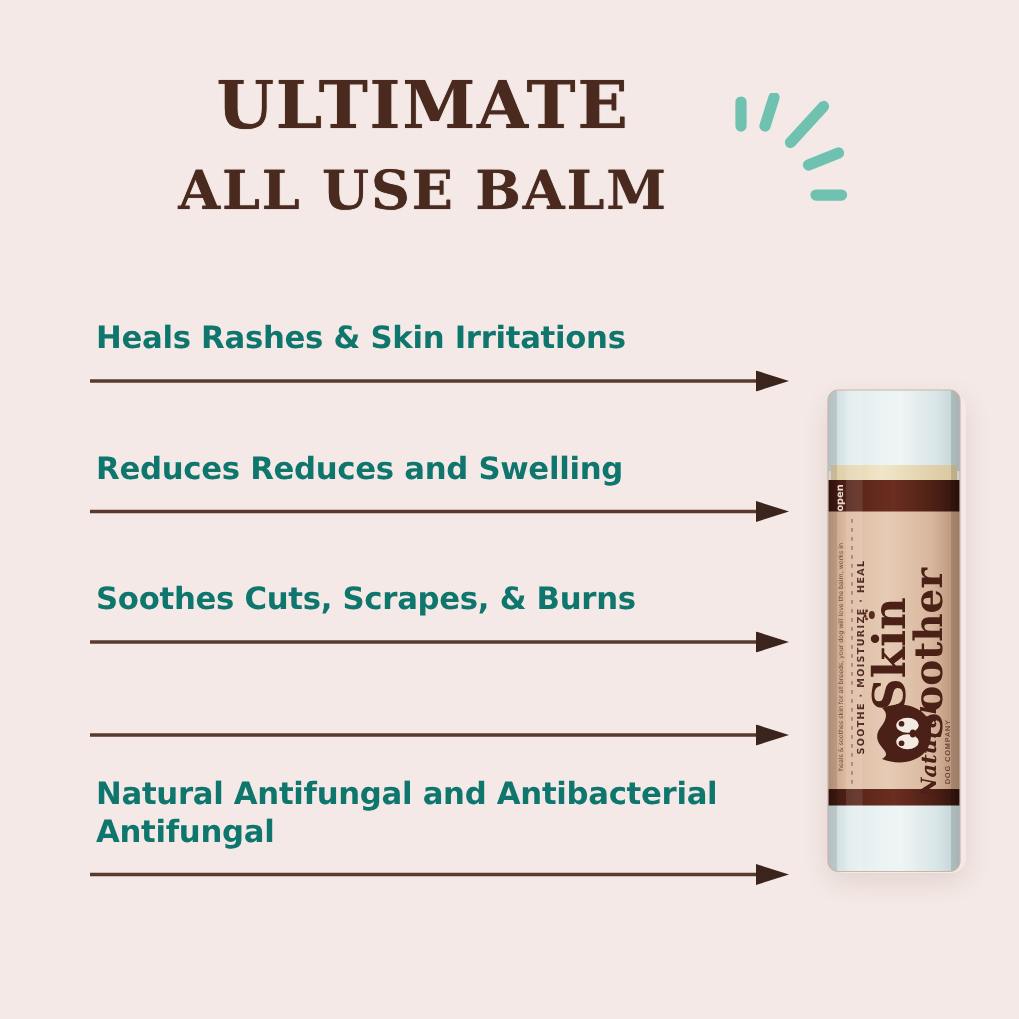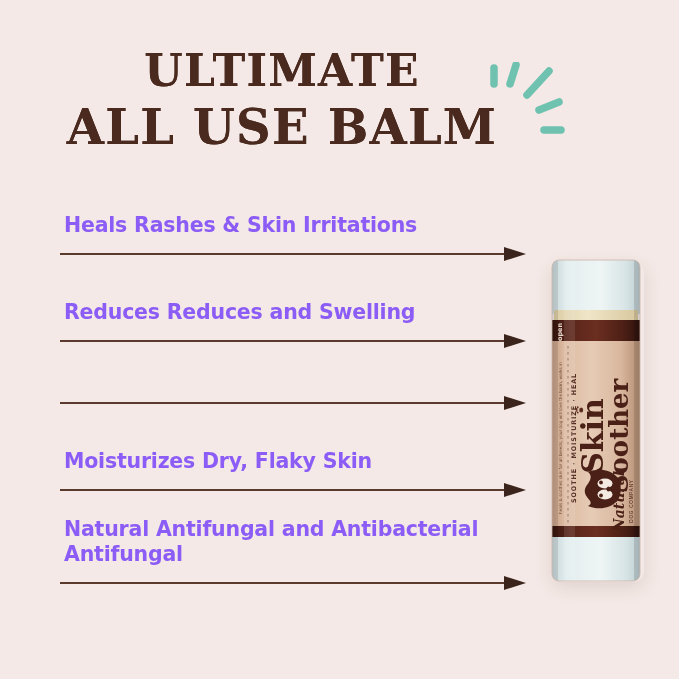--- a/index.html
+++ b/index.html
@@ -33,21 +33,21 @@
     font-family: "DejaVu Serif", "Liberation Serif", serif;
     font-weight: bold;
     font-size: 44px;
     letter-spacing: 1.2px;
     color: #4A2A1E;
     line-height: 57px;
     white-space: nowrap;
     text-shadow: 0 0 0.5px #4A2A1E;
   }
   .title-line.l2 {
-    font-size: 48px;
+    font-size: 36px;
   }
 
   
   .burst {
     position: absolute;
     left: 487px;
     top: 62px;
     width: 84px;
     height: 80px;
     pointer-events: none;
@@ -61,21 +61,21 @@
     width: 470px;
   }
   .bullet-row {
     position: relative;
   }
   .bullet-text {
     font-family: "DejaVu Sans", "Liberation Sans", sans-serif;
     font-weight: bold;
     font-size: 20.5px;
     line-height: 25px;
-    color: #8b5cf6;
+    color: #0f766e;
     letter-spacing: -0.2px;
     margin: 0;
     padding: 0 0 0 4px;
   }
   .bullet-arrow {
     display: block;
     margin-top: 9px;
     width: 466px;
     height: 14px;
   }
@@ -150,29 +150,29 @@
     <div class="bullet-row">
       <p class="bullet-text">Reduces Reduces and Swelling</p>
       <svg class="bullet-arrow" viewBox="0 0 466 14">
         <line x1="0" y1="7" x2="446" y2="7" stroke="#5A3A2C" stroke-width="2.2"></line>
         <path d="M444 0 L466 7 L444 14 Z" fill="#3B241B"></path>
       </svg>
     </div>
     <div class="gap-2"></div>
 
     <div class="bullet-row">
+      <p class="bullet-text">Soothes Cuts, Scrapes, &amp; Burns</p>
       <svg class="bullet-arrow" viewBox="0 0 466 14">
         <line x1="0" y1="7" x2="446" y2="7" stroke="#5A3A2C" stroke-width="2.2"></line>
         <path d="M444 0 L466 7 L444 14 Z" fill="#3B241B"></path>
       </svg>
     </div>
     <div class="gap-3"></div>
 
     <div class="bullet-row">
-      <p class="bullet-text">Moisturizes Dry, Flaky Skin</p>
       <svg class="bullet-arrow" viewBox="0 0 466 14">
         <line x1="0" y1="7" x2="446" y2="7" stroke="#5A3A2C" stroke-width="2.2"></line>
         <path d="M444 0 L466 7 L444 14 Z" fill="#3B241B"></path>
       </svg>
     </div>
     <div class="gap-4"></div>
 
     <div class="bullet-row">
       <p class="bullet-text">Natural Antifungal and Antibacterial</p>
       <p class="bullet-text">Antifungal</p>

